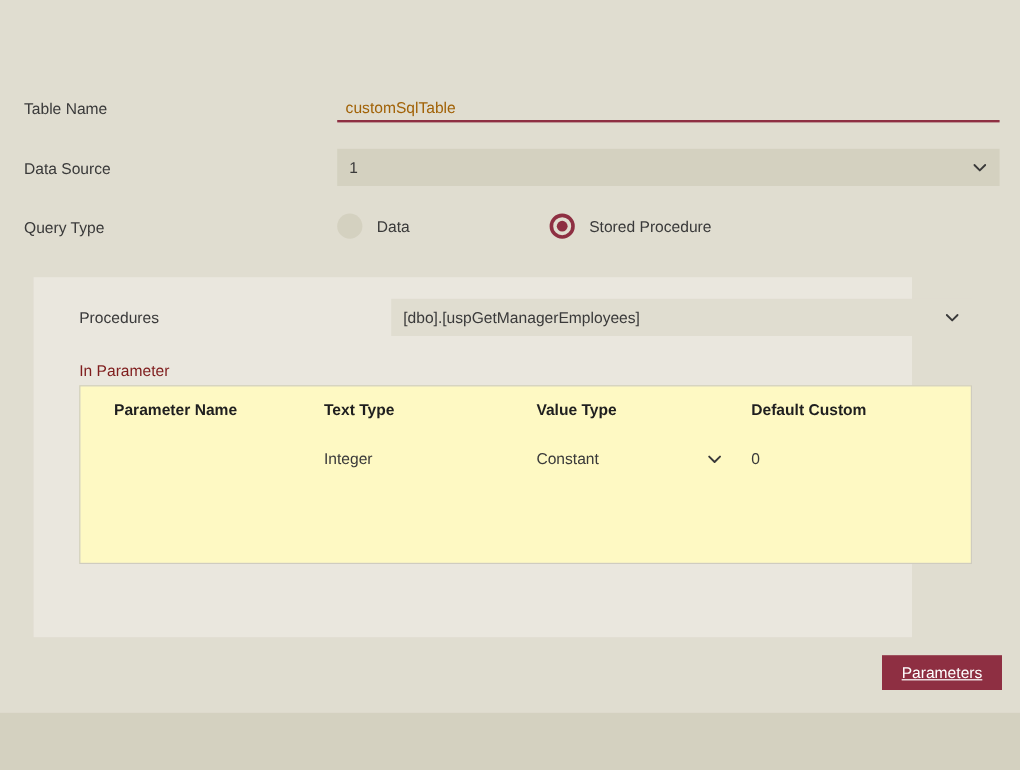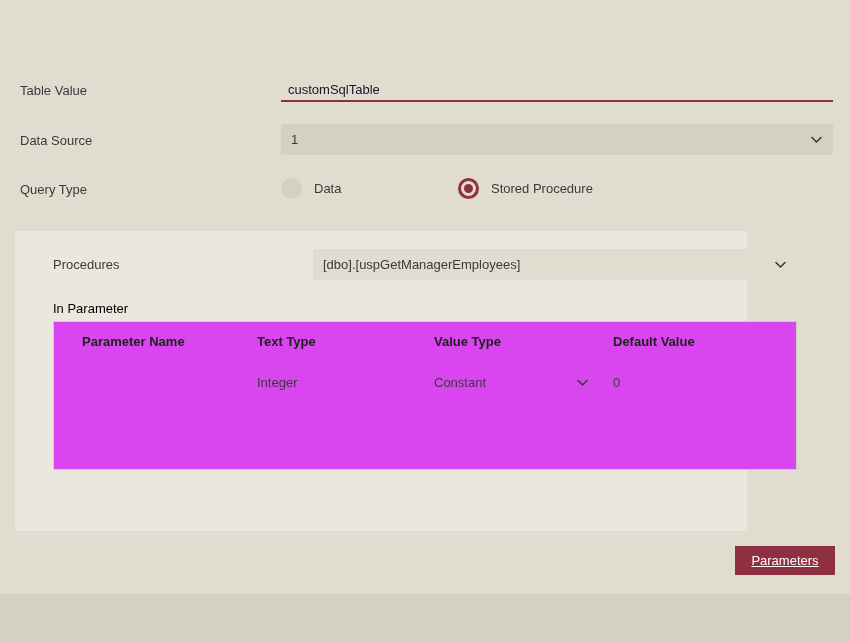--- a/index.html
+++ b/index.html
@@ -61,21 +61,21 @@
 
   .text-input {
     position: absolute;
     left: 281px; top: 80px;
     width: 552px; height: 22px;
     border: none;
     border-bottom: 2px solid #8E2F42;
     background: transparent;
     font-family: "Liberation Sans", sans-serif;
     font-size: 13px;
-    color: #0f172a;
+    color: #a16207;
     padding: 0 0 2px 7px;
     box-sizing: border-box;
     outline: none;
   }
 
   .select-box {
     position: absolute;
     background: #D4D1C0;
     box-sizing: border-box;
     cursor: pointer;
@@ -140,51 +140,51 @@
     left: 33px; top: 0;
     line-height: 21px;
     font-size: 13px;
     color: #3A3A3A;
     white-space: nowrap;
   }
 
   
   .inner-panel {
     position: absolute;
-    left: 15px; top: 231px;
+    left: 28px; top: 231px;
     width: 732px; height: 300px;
     background: #EAE7DE;
   }
   #lbl-procedures {
     position: absolute;
     left: 38px; top: 26px;
     font-size: 13px;
     color: #3A3A3A;
     white-space: nowrap;
   }
   #sel-procedures {
     left: 298px; top: 18px;
     width: 484px; height: 31px;
     background: #E0DDD0;
   }
   #lbl-in-parameter {
     position: absolute;
     left: 38px; top: 70px;
     font-size: 13px;
-    color: #000000;
+    color: #7f1d1d;
     white-space: nowrap;
   }
 
   
   .param-table {
     position: absolute;
     left: 38px; top: 90px;
     width: 744px; height: 149px;
     border: 1px solid #CFCCC0;
-    background: #d946ef;
+    background: #fef9c3;
     box-sizing: border-box;
     padding-left: 46px;
   }
   .param-head {
     position: absolute;
     left: 0; top: 12px;
     width: 100%; height: 22px;
   }
   .param-head > div {
     position: absolute;
@@ -259,21 +259,21 @@
     width: 850px; height: 48px;
     background: #D4D1C0;
   }
 </style>
 </head>
 <body>
 
 <div class="dialog">
 
 
-  <div class="field-label" id="lbl-table-name">Table Value</div>
+  <div class="field-label" id="lbl-table-name">Table Name</div>
   <input class="text-input" id="inp-table-name" type="text" placeholder="Table Name" value="customSqlTable" style="">
 
   <div class="field-label" id="lbl-data-source">Data Source</div>
   <div class="select-box" id="sel-data-source">
     <div class="select-value">1</div>
     <div class="select-chevron">
       <svg width="11" height="8" viewBox="0 0 11 8" aria-hidden="true">
         <path d="M1 1.5 L5.5 6 L10 1.5" stroke="currentColor" stroke-width="1.6" fill="none" stroke-linecap="round" stroke-linejoin="round"></path>
       </svg>
     </div>
@@ -303,21 +303,21 @@
       </div>
     </div>
 
     <div id="lbl-in-parameter">In Parameter</div>
 
     <div class="param-table">
       <div class="param-head">
         <div class="col-name">Parameter Name</div>
         <div class="col-type">Text Type</div>
         <div class="col-vtype">Value Type</div>
-        <div class="col-dvalue">Default Value</div>
+        <div class="col-dvalue">Default Custom</div>
       </div>
 
       <div class="param-row">
         <div class="col-type">Integer</div>
         <div class="cell-select">
           <span class="cs-text">Constant</span>
           <span class="cs-chev">
             <svg width="11" height="8" viewBox="0 0 11 8" aria-hidden="true">
               <path d="M1 1.5 L5.5 6 L10 1.5" stroke="currentColor" stroke-width="1.6" fill="none" stroke-linecap="round" stroke-linejoin="round"></path>
             </svg>

